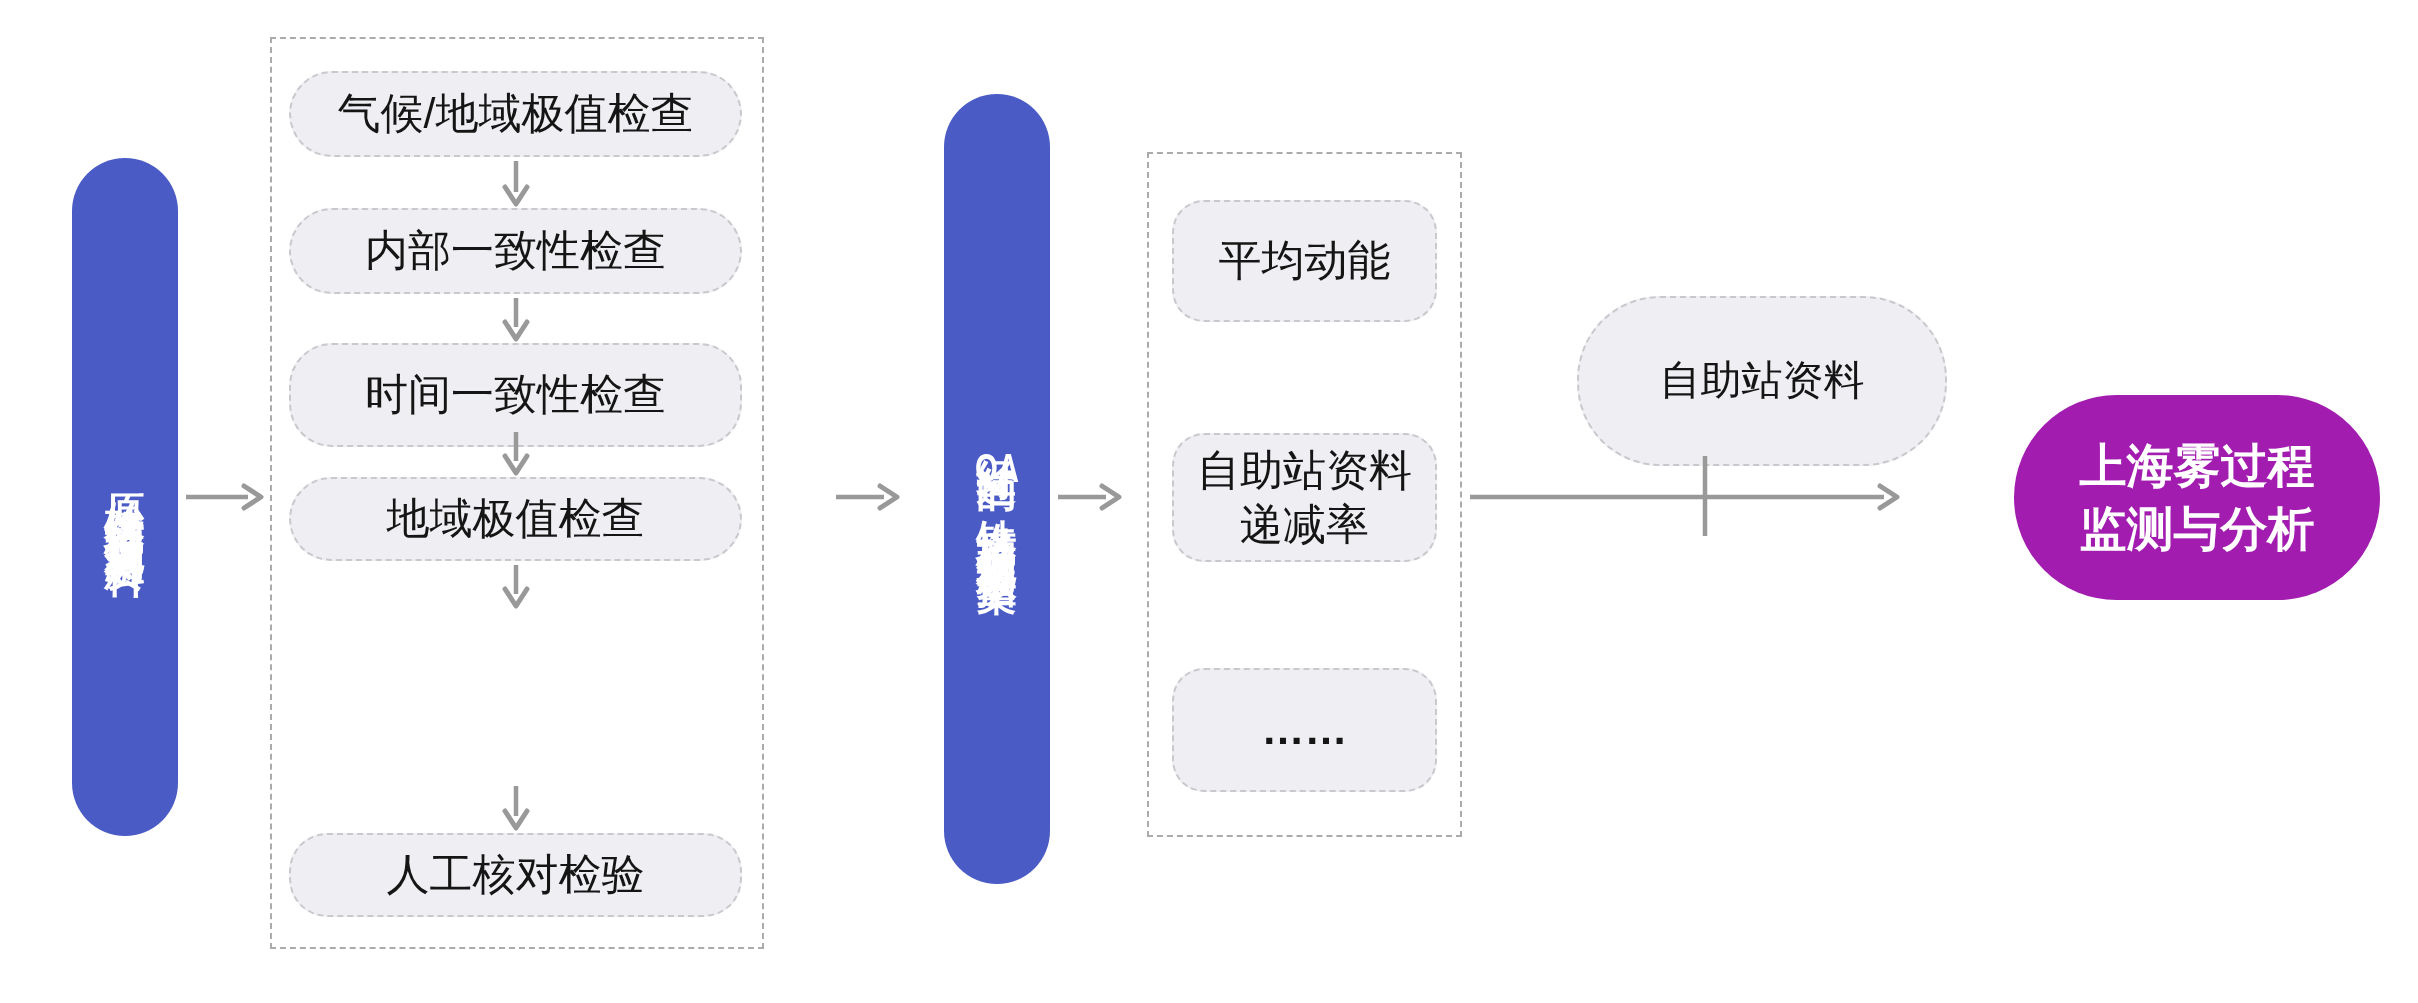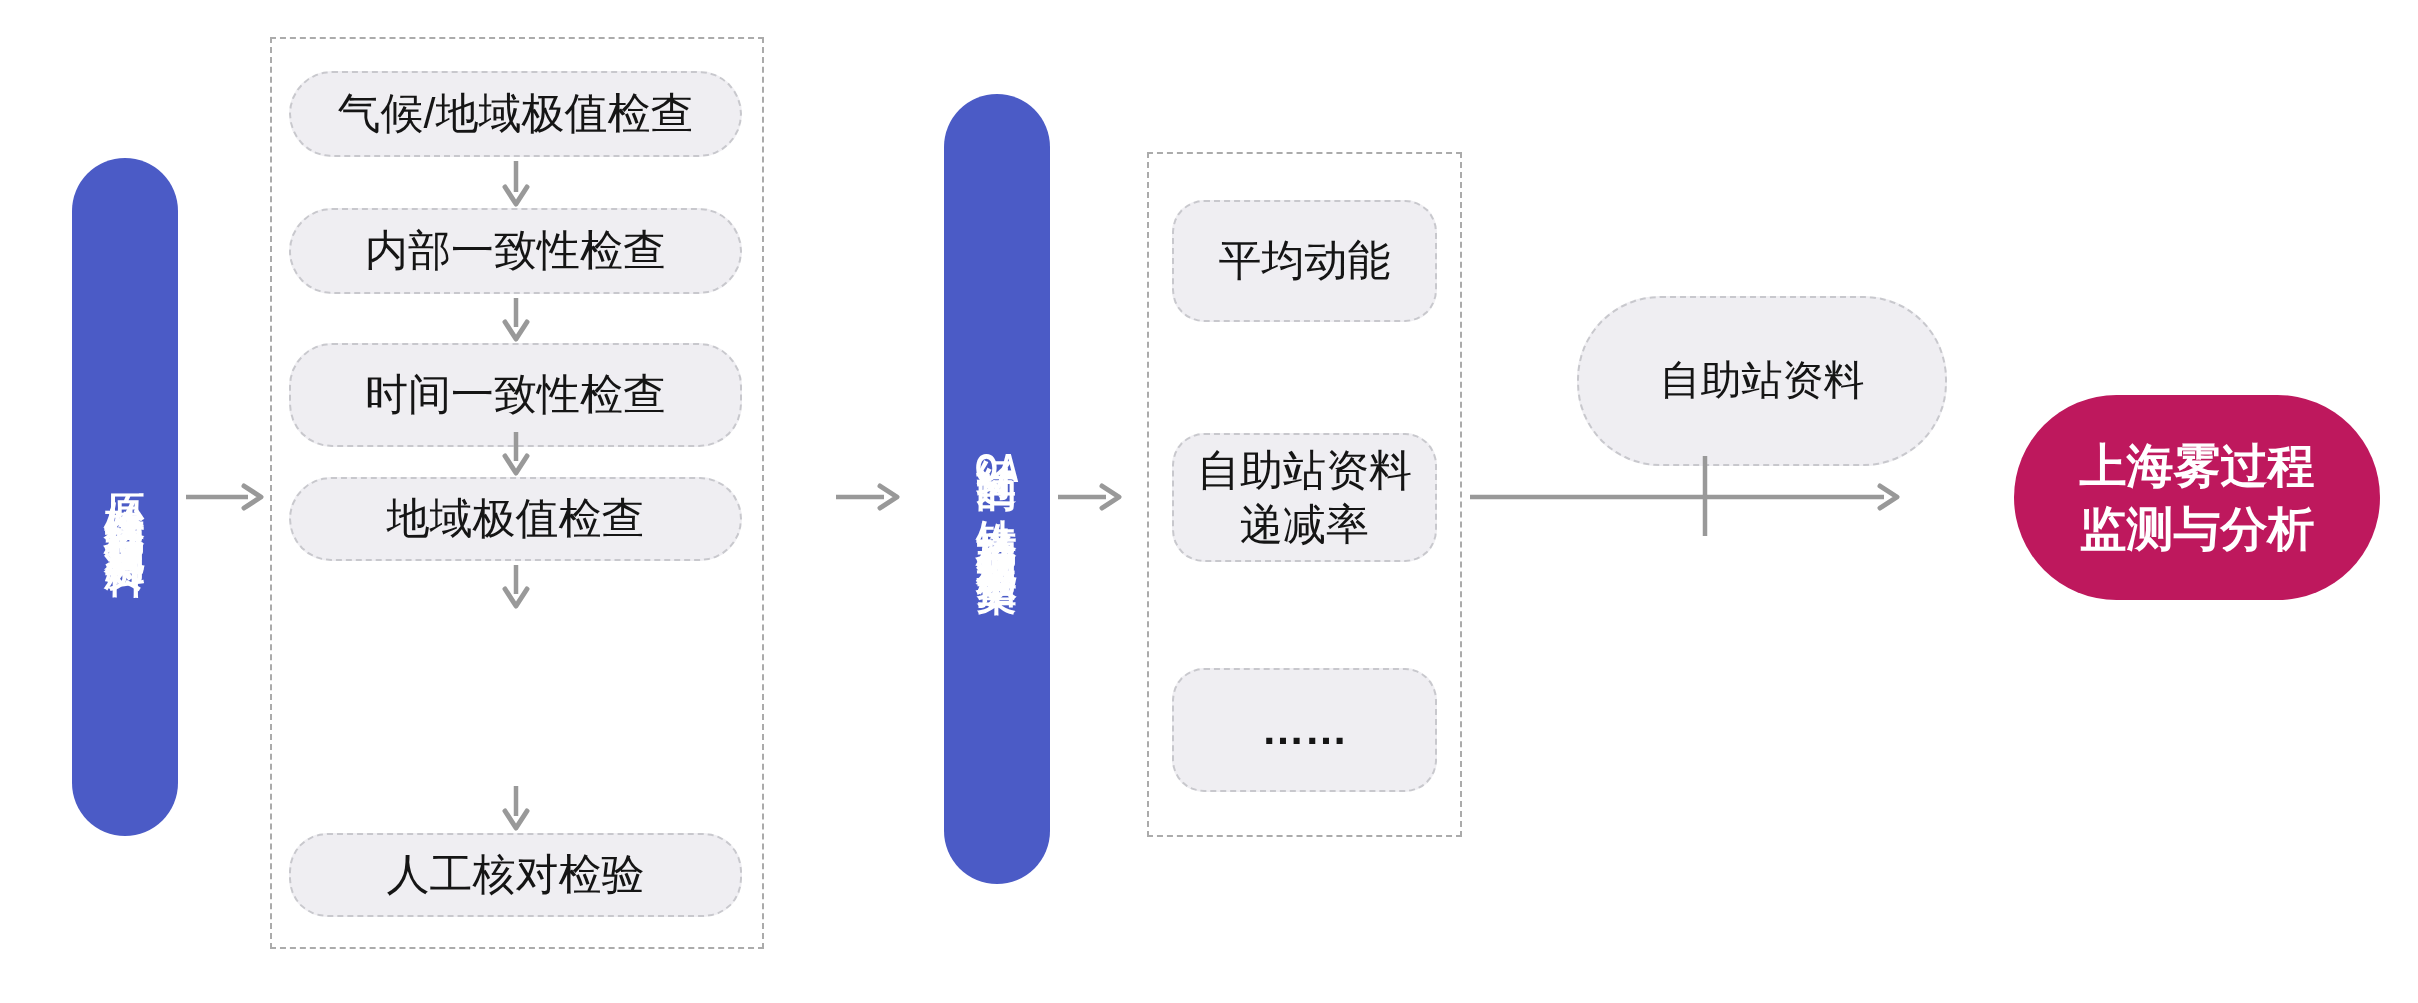--- a/index.html
+++ b/index.html
@@ -13,21 +13,21 @@
 
   .group{position:absolute;border:2.5px dashed #ababab;box-sizing:border-box;background:transparent;}
 
   .pill{position:absolute;background:#4b5bc6;border:none;color:#ffffff;
         display:flex;align-items:center;justify-content:center;box-sizing:border-box;}
 
   .vtext{writing-mode:vertical-rl;text-orientation:upright;font-size:40px;font-weight:700;
          letter-spacing:7px;line-height:1;}
   .latin-run{text-combine-upright:all;letter-spacing:0;}
 
-  .endbox{position:absolute;background:#be185d;color:#ffffff;display:flex;align-items:center;
+  .endbox{position:absolute;background:#a21caf;color:#ffffff;display:flex;align-items:center;
           justify-content:center;text-align:center;font-size:47px;font-weight:700;
           line-height:1.32;white-space:pre-line;box-sizing:border-box;}
 
   svg.connectors{position:absolute;left:0;top:0;pointer-events:none;}
   .shaft{stroke:#999999;stroke-width:4.5;fill:none;}
   .head{stroke:#999999;stroke-width:5;fill:none;stroke-linecap:round;stroke-linejoin:round;}
 </style>
 </head>
 <body>
 

